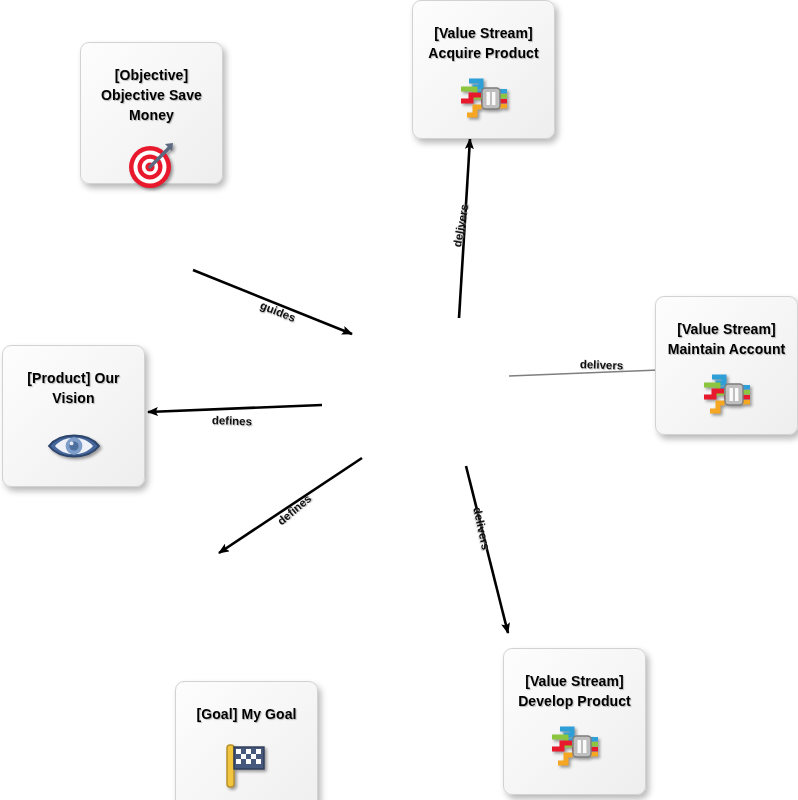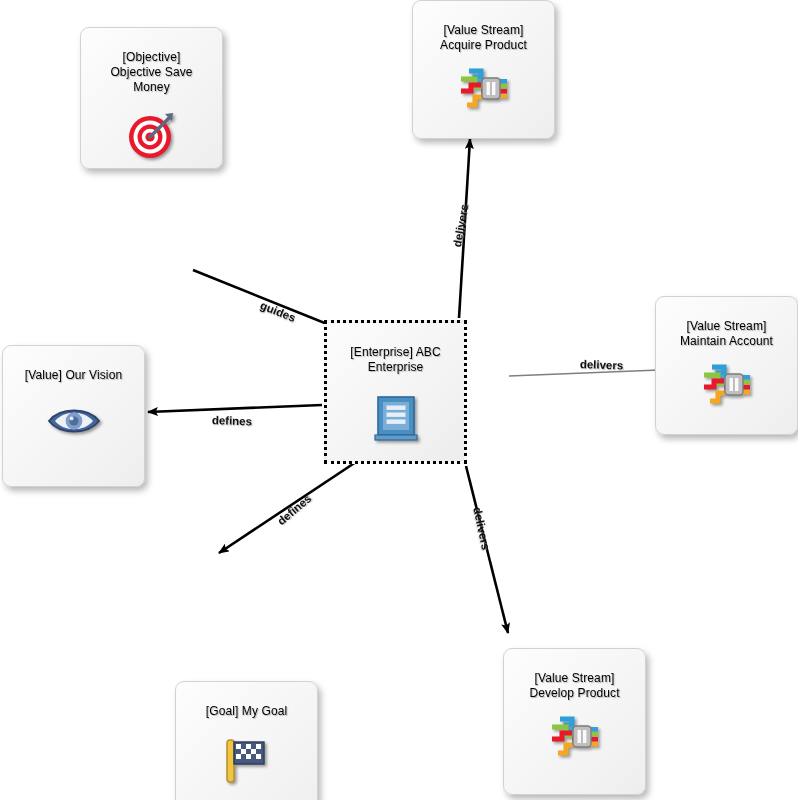--- a/index.html
+++ b/index.html
@@ -40,25 +40,25 @@
     align-items: center;
     padding-top: 22px;
   }
   .node.enterprise {
     border: 3px dotted #000000;
     border-radius: 0;
     box-shadow: none;
     background: linear-gradient(135deg, #fcfcfc 0%, #f6f6f6 45%, #ededed 100%);
   }
   .node-label {
-    font-size: 12px;
-    font-weight: normal;
+    font-size: 14px;
+    font-weight: bold;
     color: #000000;
     text-align: center;
-    line-height: 15px;
+    line-height: 20px;
     letter-spacing: 0.1px;
     text-shadow: 1px 1px 1px rgba(150,150,150,0.65);
     padding: 0 8px;
     white-space: pre-line;
   }
   .node-icon {
     margin-top: 14px;
     display: block;
     filter: drop-shadow(2px 2px 1.5px rgba(0,0,0,0.38));
   }
@@ -121,21 +121,21 @@
   <div class="edge-label" style="left:212px; top:414px; transform: rotate(2deg);">defines</div>
 
   <div class="edge-label" style="left:275px; top:518px; transform: rotate(-40deg);">defines</div>
 
   <div class="edge-label" style="left:451px; top:246px; transform: rotate(-80deg);">delivers</div>
 
   <div class="edge-label" style="left:580px; top:358px; transform: rotate(2deg);">delivers</div>
 
   <div class="edge-label" style="left:483px; top:506px; transform: rotate(78deg);">delivers</div>
 
-  <div class="node" style="left:80px; top:27px; width:143px; height:142px;">
+  <div class="node" style="left:80px; top:42px; width:143px; height:142px;">
     <div class="node-label">[Objective]
 Objective Save
 Money</div>
     <span class="node-icon">
       <svg width="52" height="52" viewBox="0 0 52 52">
         <circle cx="24" cy="28" r="21" fill="#e8192c"></circle>
         <circle cx="24" cy="28" r="16.5" fill="#ffffff"></circle>
         <circle cx="24" cy="28" r="12.5" fill="#e8192c"></circle>
         <circle cx="24" cy="28" r="8.2" fill="#ffffff"></circle>
         <circle cx="24" cy="28" r="4.6" fill="#e8192c"></circle>
@@ -179,46 +179,32 @@
         <rect x="26" y="22" width="26" height="4.4" fill="#e8192c"></rect>
         <rect x="26" y="27" width="26" height="4.4" fill="#f5a623"></rect>
         <rect x="27" y="11" width="18" height="21" rx="3.5" fill="#bfbfbf" stroke="#7d7d7d" stroke-width="1.4"></rect>
         <rect x="31.5" y="15" width="3.4" height="13" fill="#fafafa"></rect>
         <rect x="37" y="15" width="3.4" height="13" fill="#fafafa"></rect>
       </svg>
     </span>
   </div>
 
   <div class="node" style="left:2px; top:345px; width:143px; height:142px;">
-    <div class="node-label">[Value] Our Vision</div>
+    <div class="node-label">[Product] Our Vision</div>
     <span class="node-icon" style="margin-top:22px;">
       <svg width="56" height="32" viewBox="0 0 56 32">
         <path d="M3 16 C14 2, 42 2, 53 16 C42 30, 14 30, 3 16 Z" fill="#46679b" stroke="#2d456c" stroke-width="2"></path>
         <path d="M9 16 C18 5, 38 5, 47 16 C38 27, 18 27, 9 16 Z" fill="#eef2f8"></path>
         <circle cx="28" cy="16" r="8.4" fill="#7e9dc9"></circle>
         <circle cx="28" cy="16" r="4.6" fill="#4d6f9e"></circle>
         <circle cx="25.6" cy="13.4" r="1.9" fill="#ffffff" opacity="0.85"></circle>
       </svg>
     </span>
   </div>
 
-  <div class="node enterprise" style="left:324px; top:320px; width:143px; height:144px;">
-    <div class="node-label">[Enterprise] ABC
-Enterprise</div>
-    <span class="node-icon">
-      <svg width="44" height="48" viewBox="0 0 44 48">
-        <rect x="4" y="2" width="36" height="38" fill="#4a8fc4" stroke="#2f6a9b" stroke-width="1.6"></rect>
-        <rect x="9" y="7" width="26" height="28" fill="#79aed6"></rect>
-        <rect x="12.5" y="10.5" width="19" height="4.4" fill="#e6eff7"></rect>
-        <rect x="12.5" y="17.5" width="19" height="4.4" fill="#e6eff7"></rect>
-        <rect x="12.5" y="24.5" width="19" height="4.4" fill="#e6eff7"></rect>
-        <rect x="1" y="40" width="42" height="5" fill="#5f9bcb" stroke="#2f6a9b" stroke-width="1.2"></rect>
-      </svg>
-    </span>
-  </div>
 
   <div class="node" style="left:175px; top:681px; width:143px; height:147px;">
     <div class="node-label">[Goal] My Goal</div>
     <span class="node-icon" style="margin-top:18px;">
       <svg width="52" height="48" viewBox="0 0 52 48">
         <rect x="6" y="3" width="7" height="42" rx="3" fill="#f2c541" stroke="#b8912a" stroke-width="1.5"></rect>
         <rect x="13" y="5" width="30" height="22" fill="#46587c" stroke="#2e3c57" stroke-width="1.4"></rect>
         <g fill="#ffffff">
           <rect x="15" y="7" width="5" height="5"></rect>
           <rect x="25" y="7" width="5" height="5"></rect>

